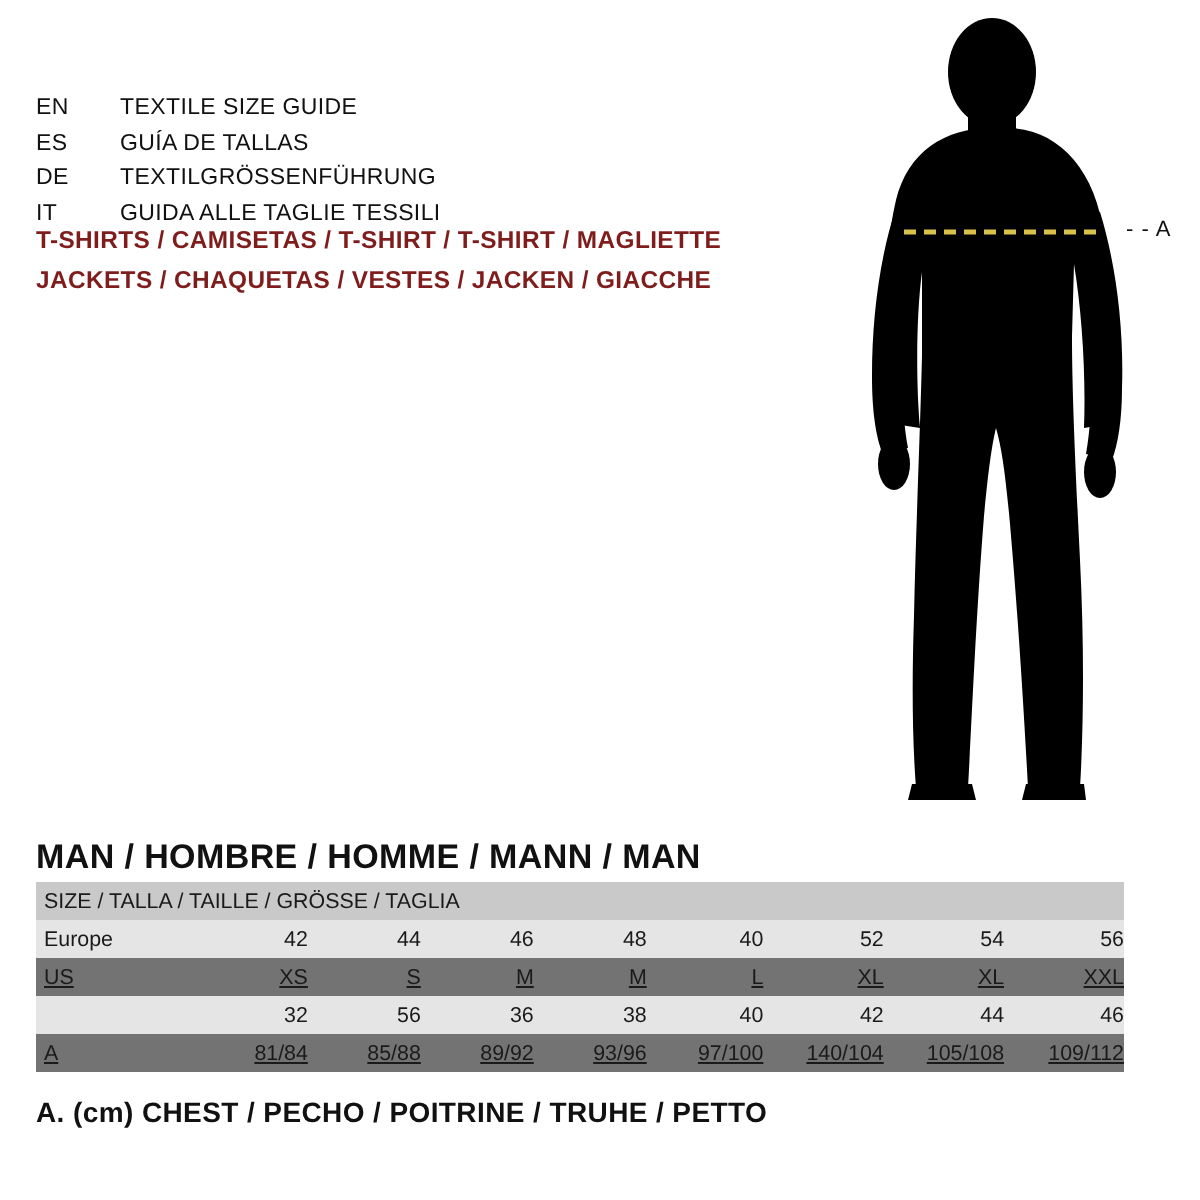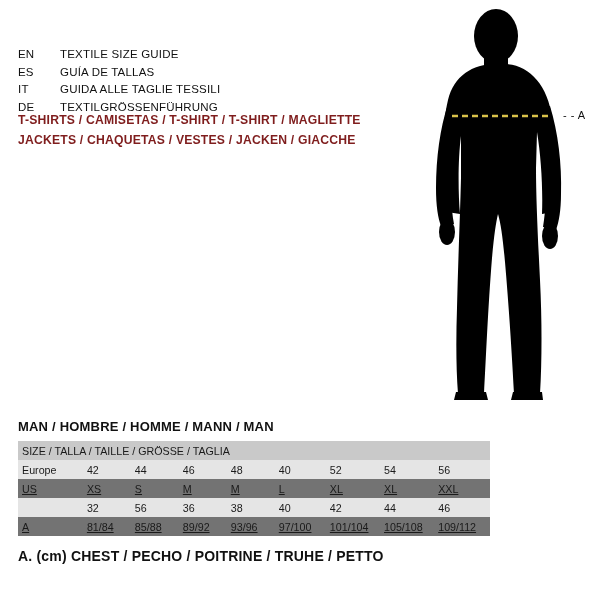--- a/index.html
+++ b/index.html
@@ -80,48 +80,48 @@
     font-size: 11px;
     color: #111;
     letter-spacing: .5px;
   }
 
   
   .table-title {
     position: absolute;
     left: 18px;
     top: 419px;
-    font-size: 13px;
+    font-size: 17px;
     font-weight: bold;
     letter-spacing: 0.2px;
     color: #111;
   }
   table.size-table {
     position: absolute;
     left: 18px;
     top: 441px;
-    width: 472px;
+    width: 544px;
     border-collapse: collapse;
     font-size: 10.7px;
     color: #1a1a1a;
     padding-left: 18px;
   }
   table.size-table td {
     padding: 0;
     height: 19px;
     vertical-align: middle;
     white-space: nowrap;
   }
   table.size-table td.lbl {
     width: 94px;
     padding-left: 4px;
   }
   table.size-table td.val {
     width: 67px;
-    text-align: left;
+    text-align: right;
     padding-left: 2px;
   }
   tr.shade-dark td { background: #c9c9c9; }
   tr.shade-mid td  { background: #737373; text-decoration: underline; }
   tr.shade-lite td { background: #e5e5e5; }
 
   .footnote {
     position: absolute;
     left: 18px;
     top: 548px;
@@ -139,26 +139,26 @@
   <div class="lang-block">
     <div class="lang-row">
       <span class="lang-code">EN</span>
       <span class="lang-text">TEXTILE SIZE GUIDE</span>
     </div>
     <div class="lang-row">
       <span class="lang-code">ES</span>
       <span class="lang-text">GUÍA DE TALLAS</span>
     </div>
     <div class="lang-row">
+      <span class="lang-code">DE</span>
+      <span class="lang-text">TEXTILGRÖSSENFÜHRUNG</span>
+    </div>
+    <div class="lang-row">
       <span class="lang-code">IT</span>
       <span class="lang-text">GUIDA ALLE TAGLIE TESSILI</span>
-    </div>
-    <div class="lang-row">
-      <span class="lang-code">DE</span>
-      <span class="lang-text">TEXTILGRÖSSENFÜHRUNG</span>
     </div>
   </div>
 
   <div class="cat-block">
     <div class="cat-line">T-SHIRTS / CAMISETAS / T-SHIRT / T-SHIRT / MAGLIETTE</div>
     <div class="cat-line">JACKETS / CHAQUETAS / VESTES / JACKEN / GIACCHE</div>
   </div>
 
   <div class="figure-wrap">
     <svg width="200" height="400" viewBox="0 0 200 400">
@@ -249,21 +249,21 @@
         <td class="val">44</td>
         <td class="val">46</td>
       </tr>
       <tr class="shade-mid">
         <td class="lbl">A</td>
         <td class="val">81/84</td>
         <td class="val">85/88</td>
         <td class="val">89/92</td>
         <td class="val">93/96</td>
         <td class="val">97/100</td>
-        <td class="val">101/104</td>
+        <td class="val">140/104</td>
         <td class="val">105/108</td>
         <td class="val">109/112</td>
       </tr>
     </tbody>
   </table>
 
   <div class="footnote">A. (cm) CHEST / PECHO / POITRINE / TRUHE / PETTO</div>
 
 </div>
 

